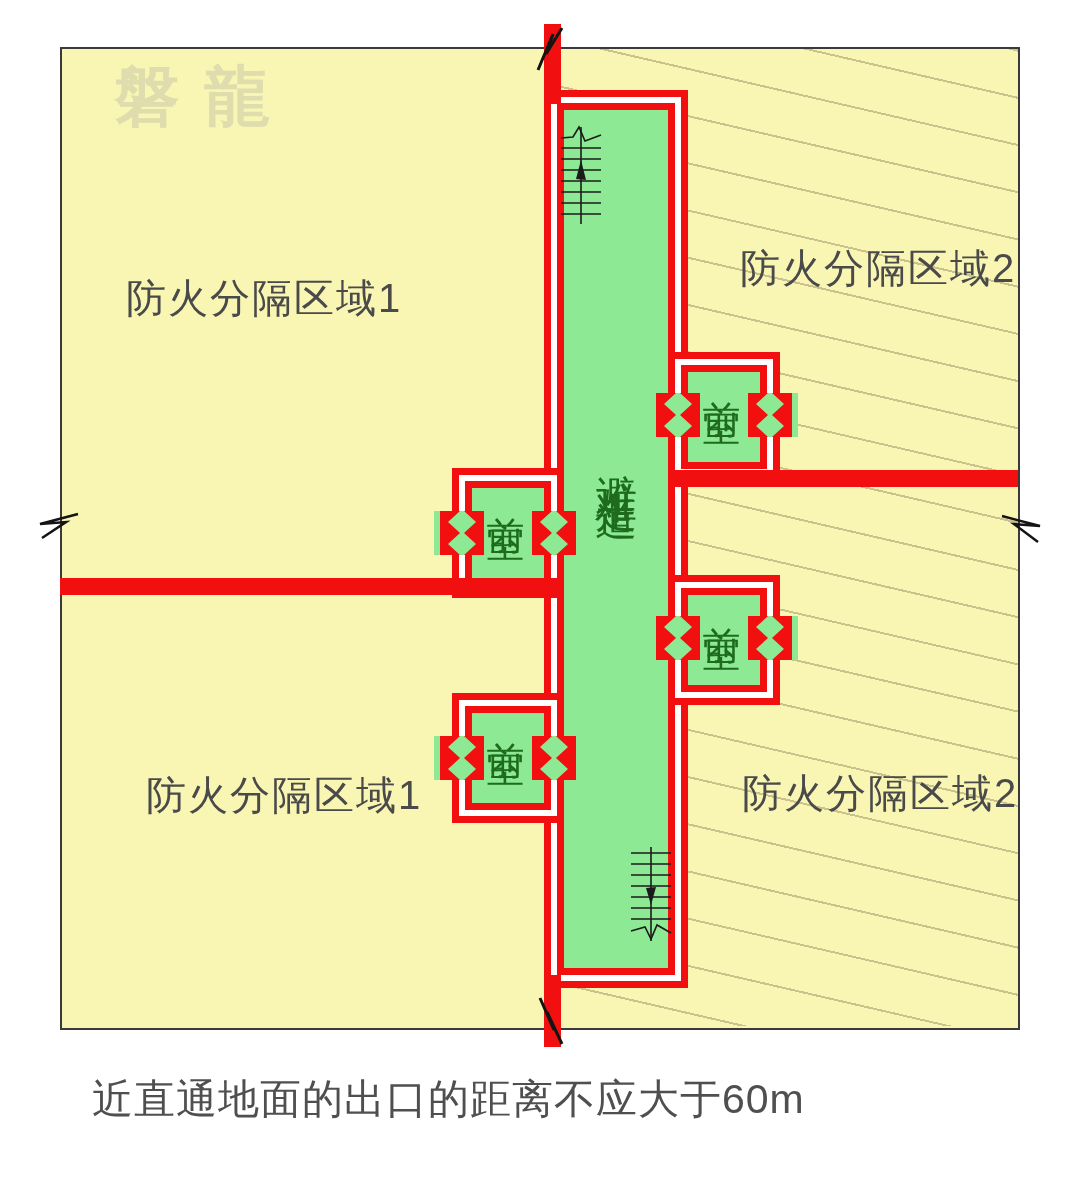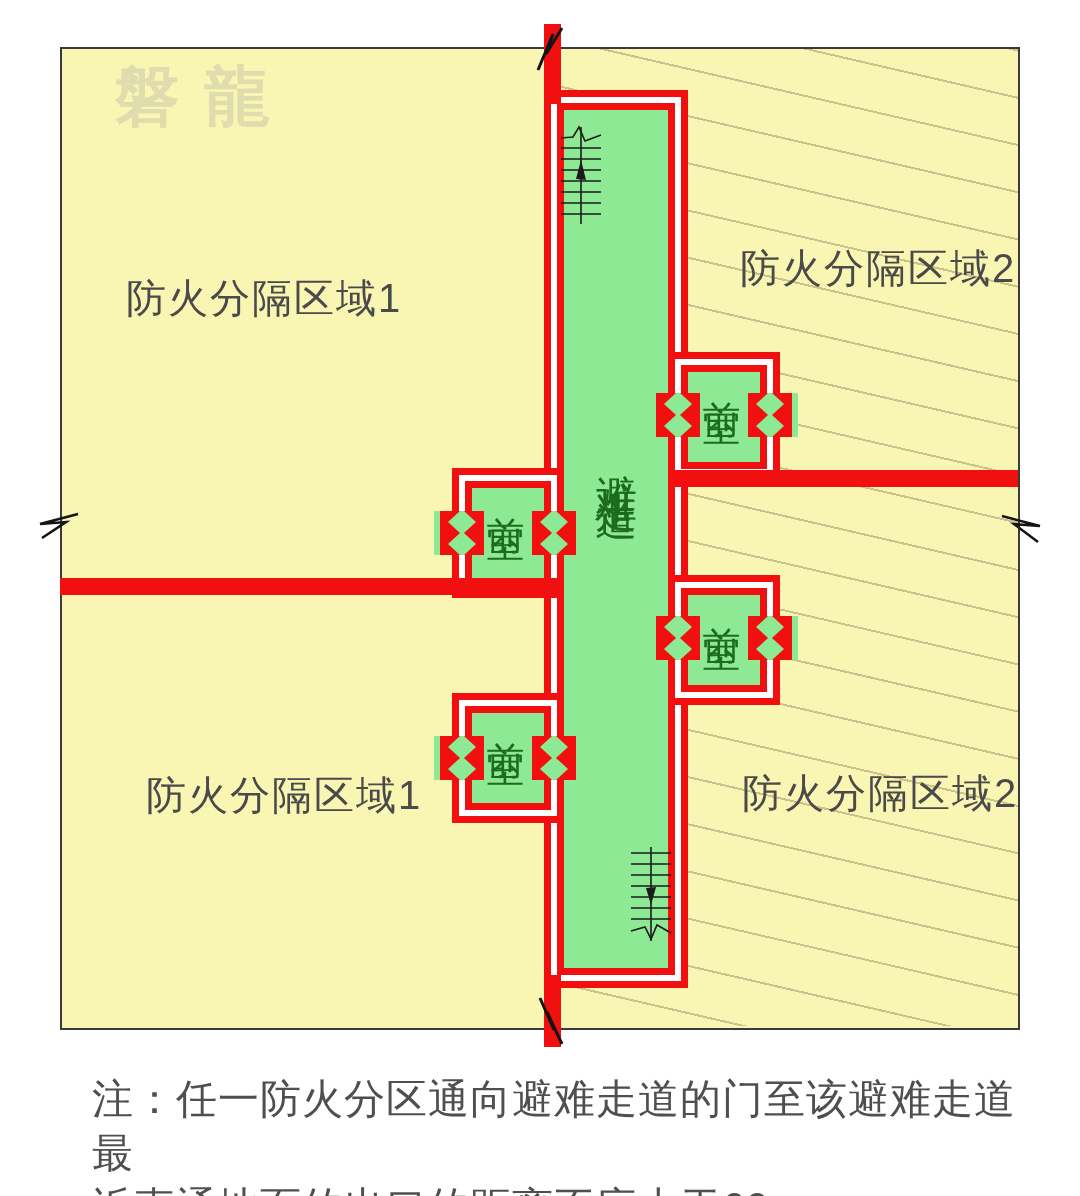--- a/index.html
+++ b/index.html
@@ -134,17 +134,16 @@
     <polyline points="8,10 46,20 20,18 44,36"></polyline>
   </svg>
 
   <div class="vtext corridor-label" style="left:616px;top:440px;">避难走道</div>
   <div class="vtext vest-label" style="left:505px;top:487px;">前室</div>
   <div class="vtext vest-label" style="left:505px;top:712px;">前室</div>
   <div class="vtext vest-label" style="left:721px;top:371px;">前室</div>
   <div class="vtext vest-label" style="left:721px;top:597px;">前室</div>
 
   <div class="note">
-    <div>注：任一防火分区通向避难走道的门至该避难走道最</div>
     <div>近直通地面的出口的距离不应大于60m</div>
   </div>
 
 </div>
 
 </body></html>

